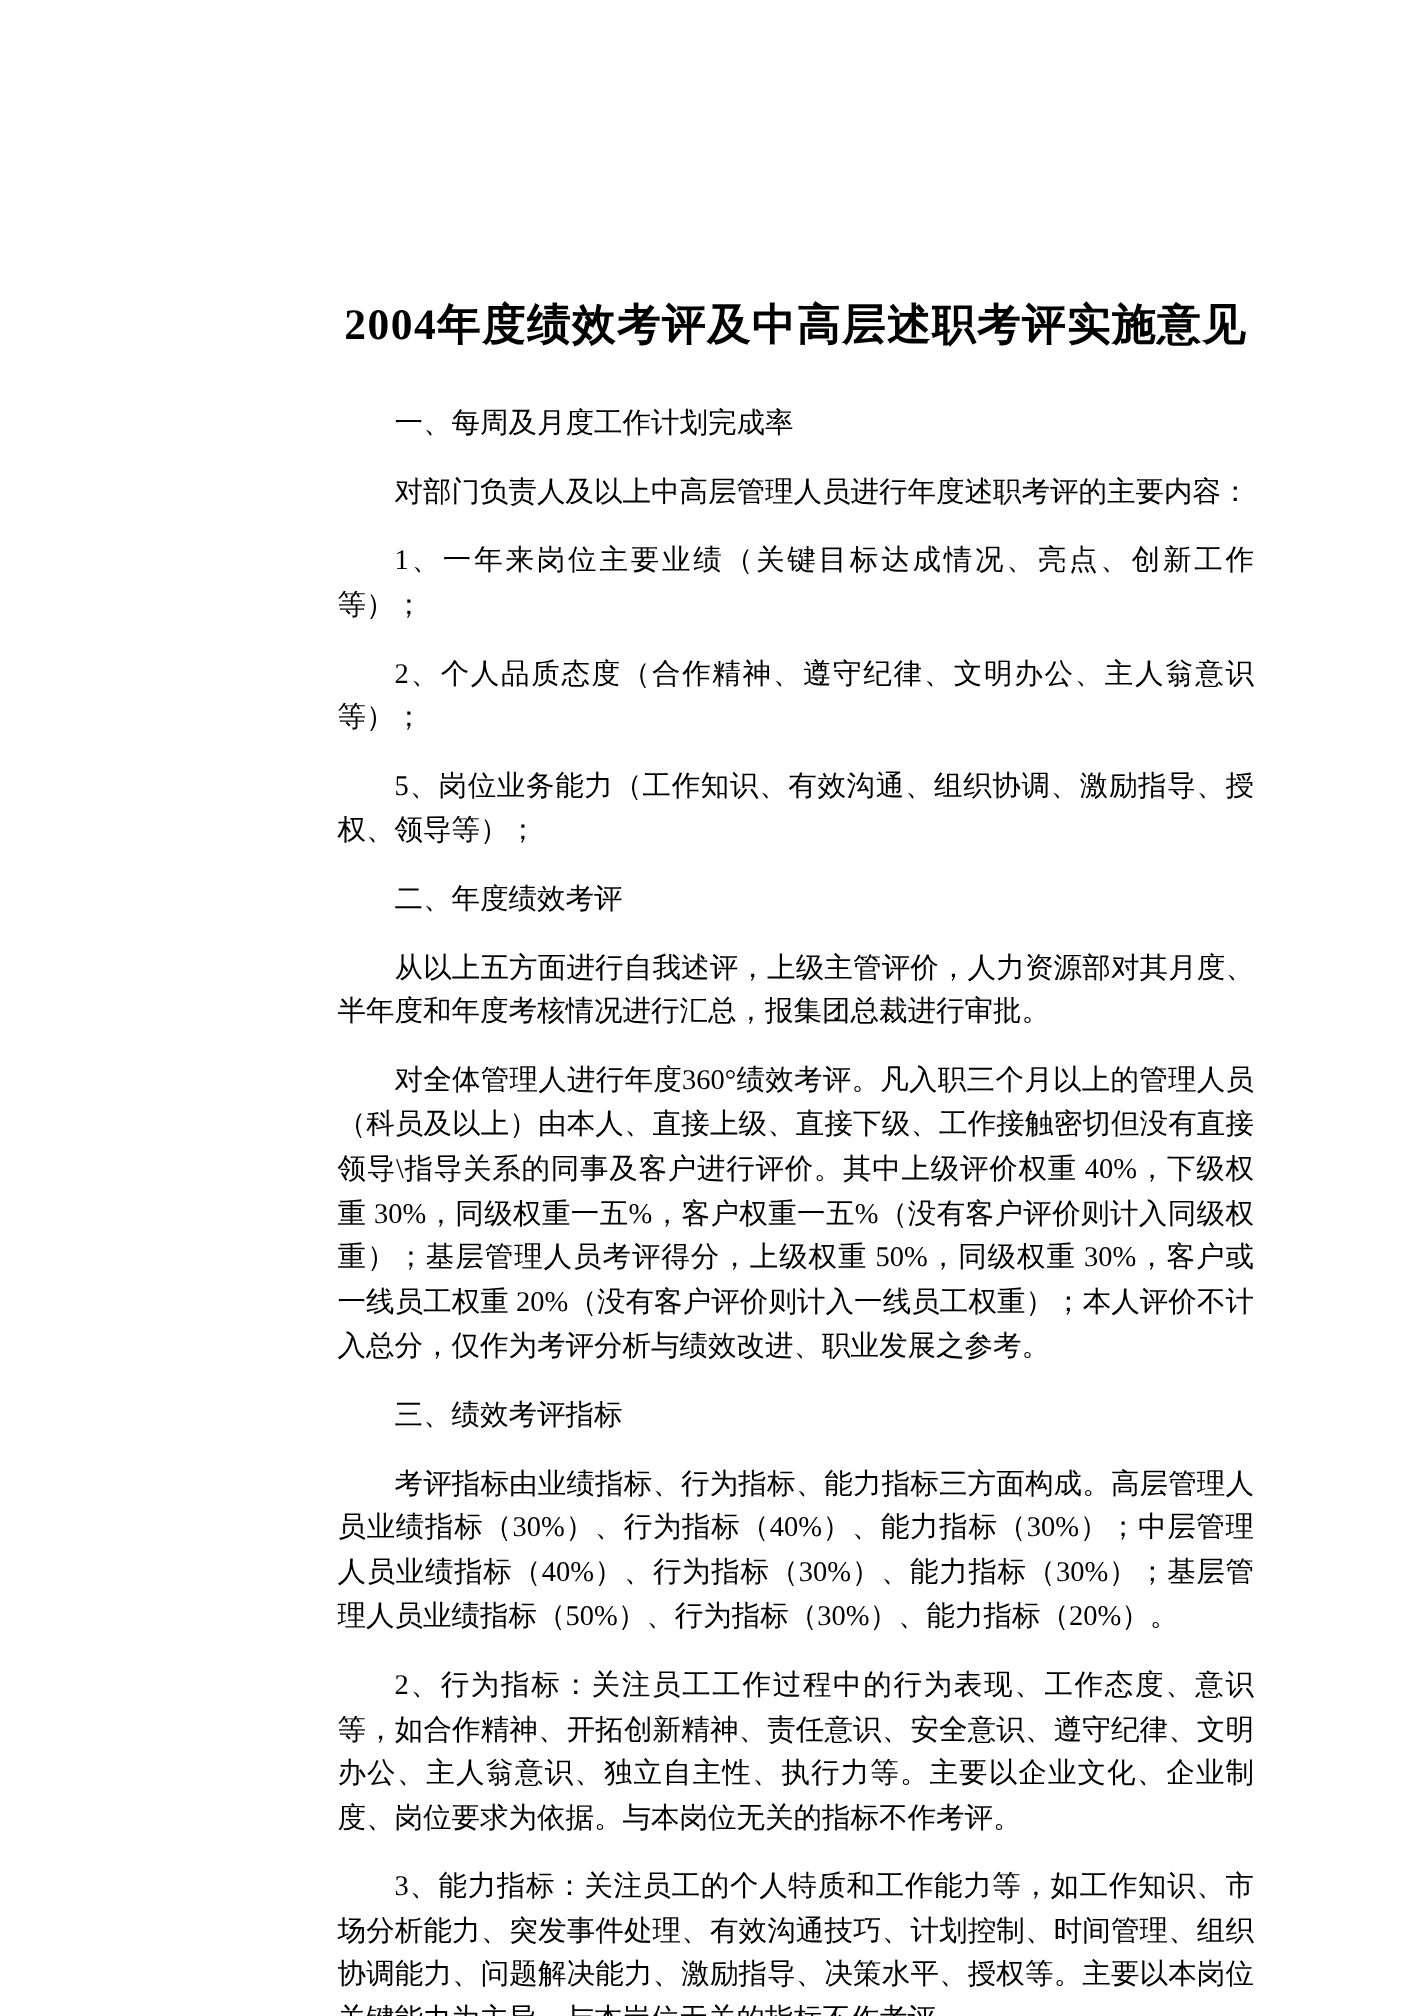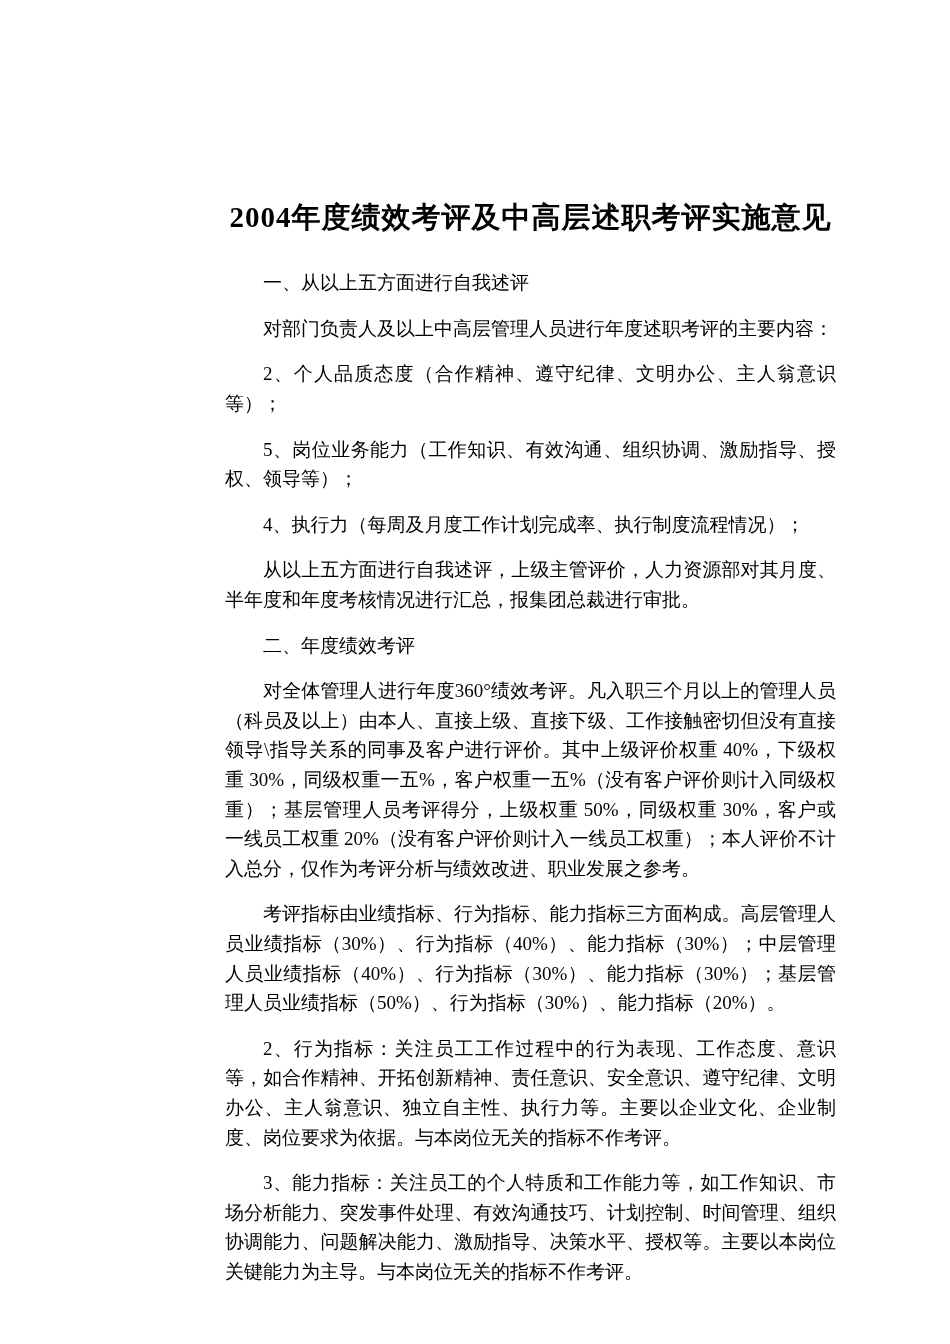--- a/index.html
+++ b/index.html
@@ -38,25 +38,26 @@
   .doc-body p.para { text-indent: 0; }
   .doc-body p.indent-first { text-indent: 2em; }
   .doc-body p.indent-none  { text-indent: 0; }
 </style>
 </head>
 <body>
 
 <div class="page">
   <h1 class="doc-title">2004年度绩效考评及中高层述职考评实施意见</h1>
   <div class="doc-body">
-      <p class="para indent-first">一、从以上五方面进行自我述评</p>
+      <p class="para indent-first">一、每周及月度工作计划完成率</p>
       <p class="para indent-first">对部门负责人及以上中高层管理人员进行年度述职考评的主要内容：</p>
+      <p class="para indent-first">1、一年来岗位主要业绩（关键目标达成情况、亮点、创新工作等）；</p>
       <p class="para indent-first">2、个人品质态度（合作精神、遵守纪律、文明办公、主人翁意识等）；</p>
       <p class="para indent-first">5、岗位业务能力（工作知识、有效沟通、组织协调、激励指导、授权、领导等）；</p>
-      <p class="para indent-first">4、执行力（每周及月度工作计划完成率、执行制度流程情况）；</p>
+      <p class="para indent-first">二、年度绩效考评</p>
       <p class="para indent-first">从以上五方面进行自我述评，上级主管评价，人力资源部对其月度、半年度和年度考核情况进行汇总，报集团总裁进行审批。</p>
-      <p class="para indent-first">二、年度绩效考评</p>
       <p class="para indent-first">对全体管理人进行年度360°绩效考评。凡入职三个月以上的管理人员（科员及以上）由本人、直接上级、直接下级、工作接触密切但没有直接领导\指导关系的同事及客户进行评价。其中上级评价权重 40%，下级权重 30%，同级权重一五%，客户权重一五%（没有客户评价则计入同级权重）；基层管理人员考评得分，上级权重 50%，同级权重 30%，客户或一线员工权重 20%（没有客户评价则计入一线员工权重）；本人评价不计入总分，仅作为考评分析与绩效改进、职业发展之参考。</p>
+      <p class="para indent-first">三、绩效考评指标</p>
       <p class="para indent-first">考评指标由业绩指标、行为指标、能力指标三方面构成。高层管理人员业绩指标（30%）、行为指标（40%）、能力指标（30%）；中层管理人员业绩指标（40%）、行为指标（30%）、能力指标（30%）；基层管理人员业绩指标（50%）、行为指标（30%）、能力指标（20%）。</p>
       <p class="para indent-first">2、行为指标：关注员工工作过程中的行为表现、工作态度、意识等，如合作精神、开拓创新精神、责任意识、安全意识、遵守纪律、文明办公、主人翁意识、独立自主性、执行力等。主要以企业文化、企业制度、岗位要求为依据。与本岗位无关的指标不作考评。</p>
       <p class="para indent-first">3、能力指标：关注员工的个人特质和工作能力等，如工作知识、市场分析能力、突发事件处理、有效沟通技巧、计划控制、时间管理、组织协调能力、问题解决能力、激励指导、决策水平、授权等。主要以本岗位关键能力为主导。与本岗位无关的指标不作考评。</p>
     </div>
 </div>
 
 </body></html>

